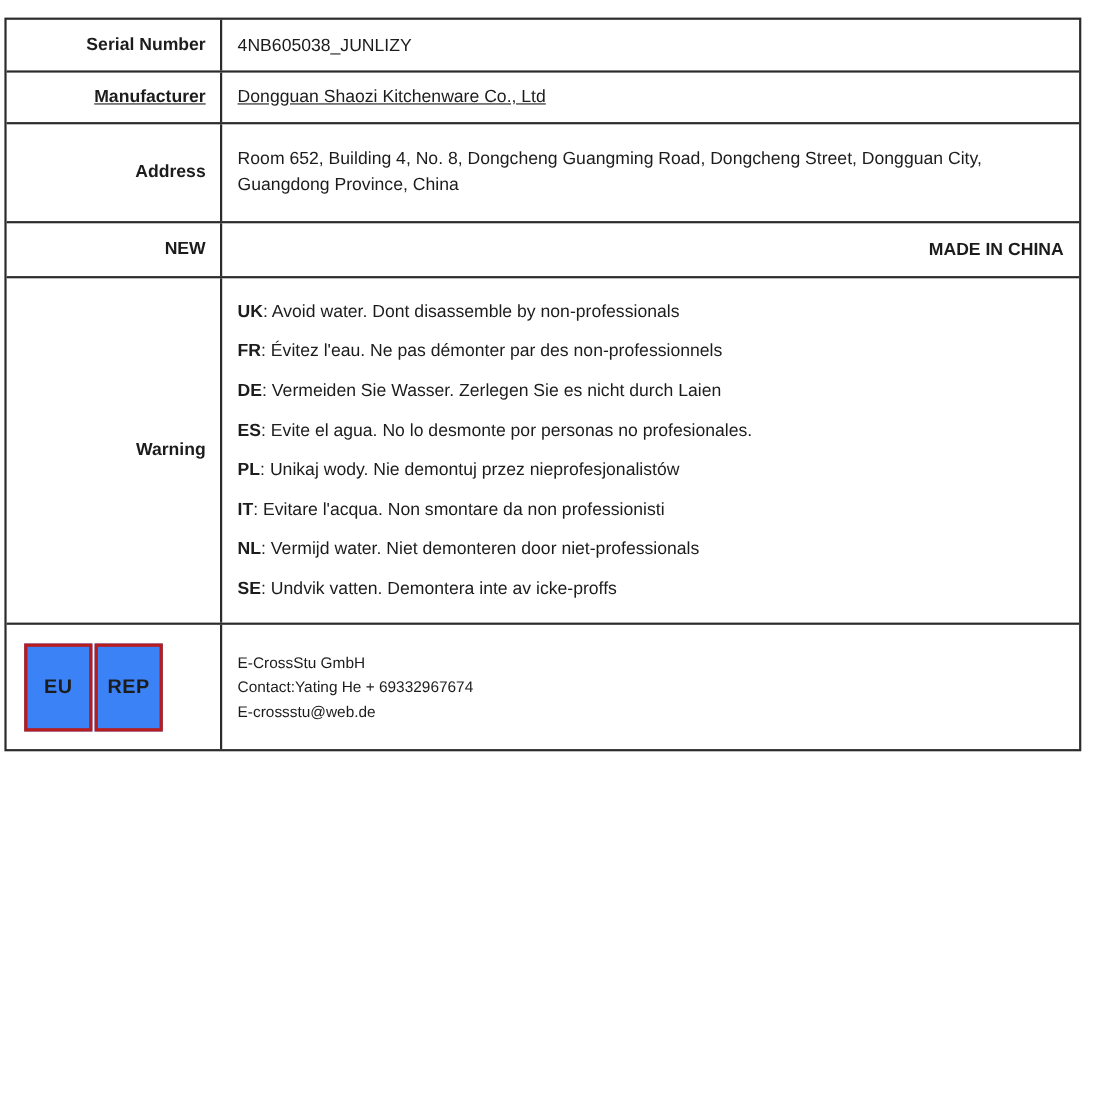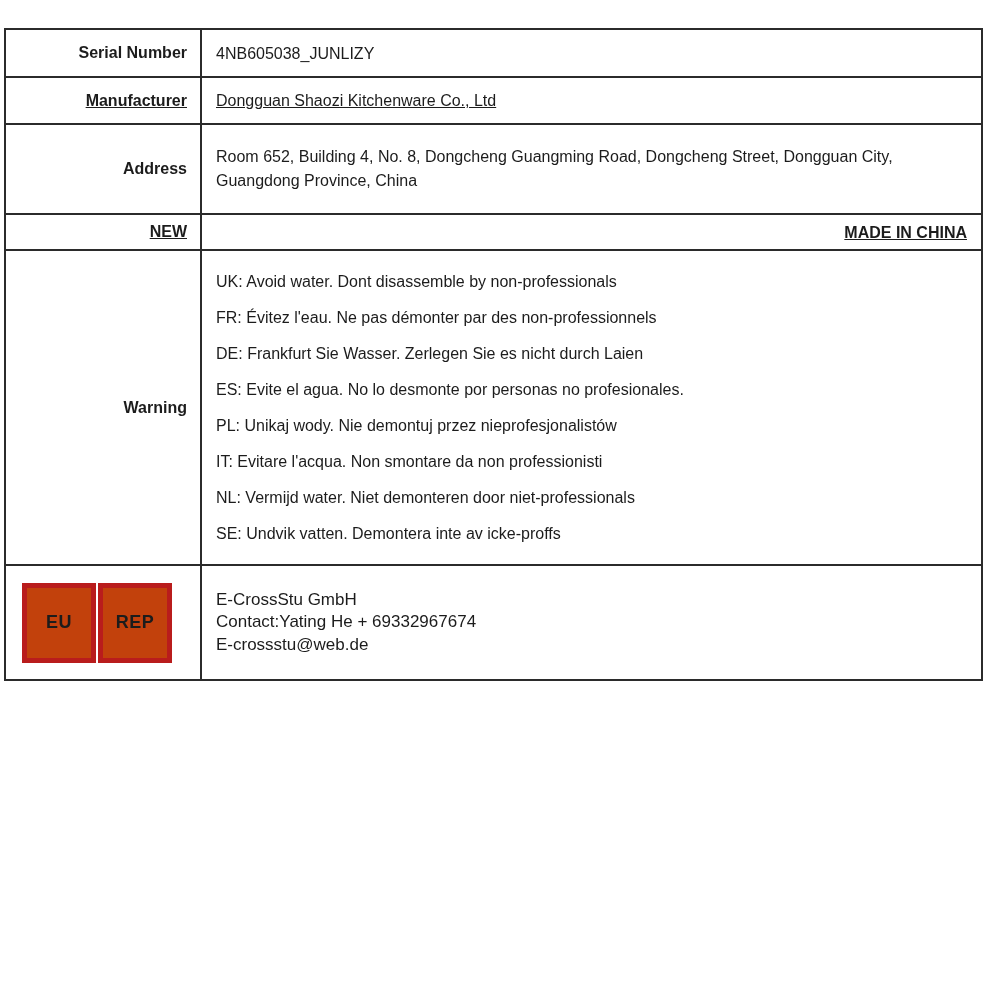--- a/index.html
+++ b/index.html
@@ -6,21 +6,21 @@
   html, body { background: #ffffff; }
   body {
     width: 1000px; height: 1000px;
     font-family: "Liberation Sans", "DejaVu Sans", sans-serif;
     color: #1c1c1c;
     position: relative;
     overflow: hidden;
   }
   .label-table {
     position: absolute;
-    left: 4px; top: 28px;
+    left: 4px; top: 16px;
     width: 979px;
     border: 2px solid #2b2b2b;
     background: #fff;
   }
   .row { display: flex; border-bottom: 2px solid #2b2b2b; }
   .row:last-child { border-bottom: none; }
   .cell-label {
     flex: 0 0 196px;
     border-right: 2px solid #2b2b2b;
     display: flex; align-items: center; justify-content: flex-end;
@@ -32,46 +32,46 @@
     flex: 1;
     display: flex; align-items: center;
     padding: 6px 14px;
     font-size: 16px;
     line-height: 23px;
   }
   .h-serial  { height: 48px; }
   .h-manu    { height: 47px; text-decoration: underline; }
   .h-addr    { height: 90px; }
   .h-email   { height: 47px; }
-  .h-new     { height: 36px; text-decoration: underline; }
+  .h-new     { height: 50px; }
   .h-warn    { height: 315px; }
   .h-eurep   { height: 113px; }
   .value-right { justify-content: flex-end; font-weight: bold; }
   .warn-col {
     flex-direction: column;
     align-items: flex-start;
     justify-content: center;
   }
   .warn-line { line-height: 36px; white-space: nowrap; }
-  .warn-code { font-weight: normal; }
+  .warn-code { font-weight: bold; }
   .eu-label-cell {
     justify-content: flex-start;
     padding-left: 16px; padding-right: 0;
   }
   .eu-box {
-    width: 74px; height: 80px;
-    border: 5px solid #b91c1c;
+    width: 62px; height: 80px;
+    border: 3px solid #b91c1c;
     display: flex; align-items: center; justify-content: center;
     font-weight: bold; font-size: 18px;
     letter-spacing: 0.5px;
-    background: #c2410c;
+    background: #3b82f6;
   }
   .eu-box + .eu-box { margin-left: 2px; }
   .multi-line { display: block; }
-  .multi-line .vline { line-height: 22.5px; font-size: 17px; }
+  .multi-line .vline { line-height: 22.5px; font-size: 14px; }
   .addr-text { line-height: 24px; }
 </style>
 </head>
 <body>
 
 <div class="label-table">
 
   <div class="row h-serial">
     <div class="cell-label">Serial Number</div>
     <div class="cell-value">4NB605038_JUNLIZY</div>
@@ -93,21 +93,21 @@
   <div class="row h-new">
     <div class="cell-label">NEW</div>
     <div class="cell-value value-right">MADE IN CHINA</div>
   </div>
 
   <div class="row h-warn">
     <div class="cell-label">Warning</div>
     <div class="cell-value warn-col">
       <div class="warn-line"><span class="warn-code">UK</span><span>: Avoid water. Dont disassemble by non-professionals</span></div>
       <div class="warn-line"><span class="warn-code">FR</span><span>: Évitez l'eau. Ne pas démonter par des non-professionnels</span></div>
-      <div class="warn-line"><span class="warn-code">DE</span><span>: Frankfurt Sie Wasser. Zerlegen Sie es nicht durch Laien</span></div>
+      <div class="warn-line"><span class="warn-code">DE</span><span>: Vermeiden Sie Wasser. Zerlegen Sie es nicht durch Laien</span></div>
       <div class="warn-line"><span class="warn-code">ES</span><span>: Evite el agua. No lo desmonte por personas no profesionales.</span></div>
       <div class="warn-line"><span class="warn-code">PL</span><span>: Unikaj wody. Nie demontuj przez nieprofesjonalistów</span></div>
       <div class="warn-line"><span class="warn-code">IT</span><span>: Evitare l'acqua. Non smontare da non professionisti</span></div>
       <div class="warn-line"><span class="warn-code">NL</span><span>: Vermijd water. Niet demonteren door niet-professionals</span></div>
       <div class="warn-line"><span class="warn-code">SE</span><span>: Undvik vatten. Demontera inte av icke-proffs</span></div>
     </div>
   </div>
 
   <div class="row h-eurep">
     <div class="cell-label eu-label-cell">

